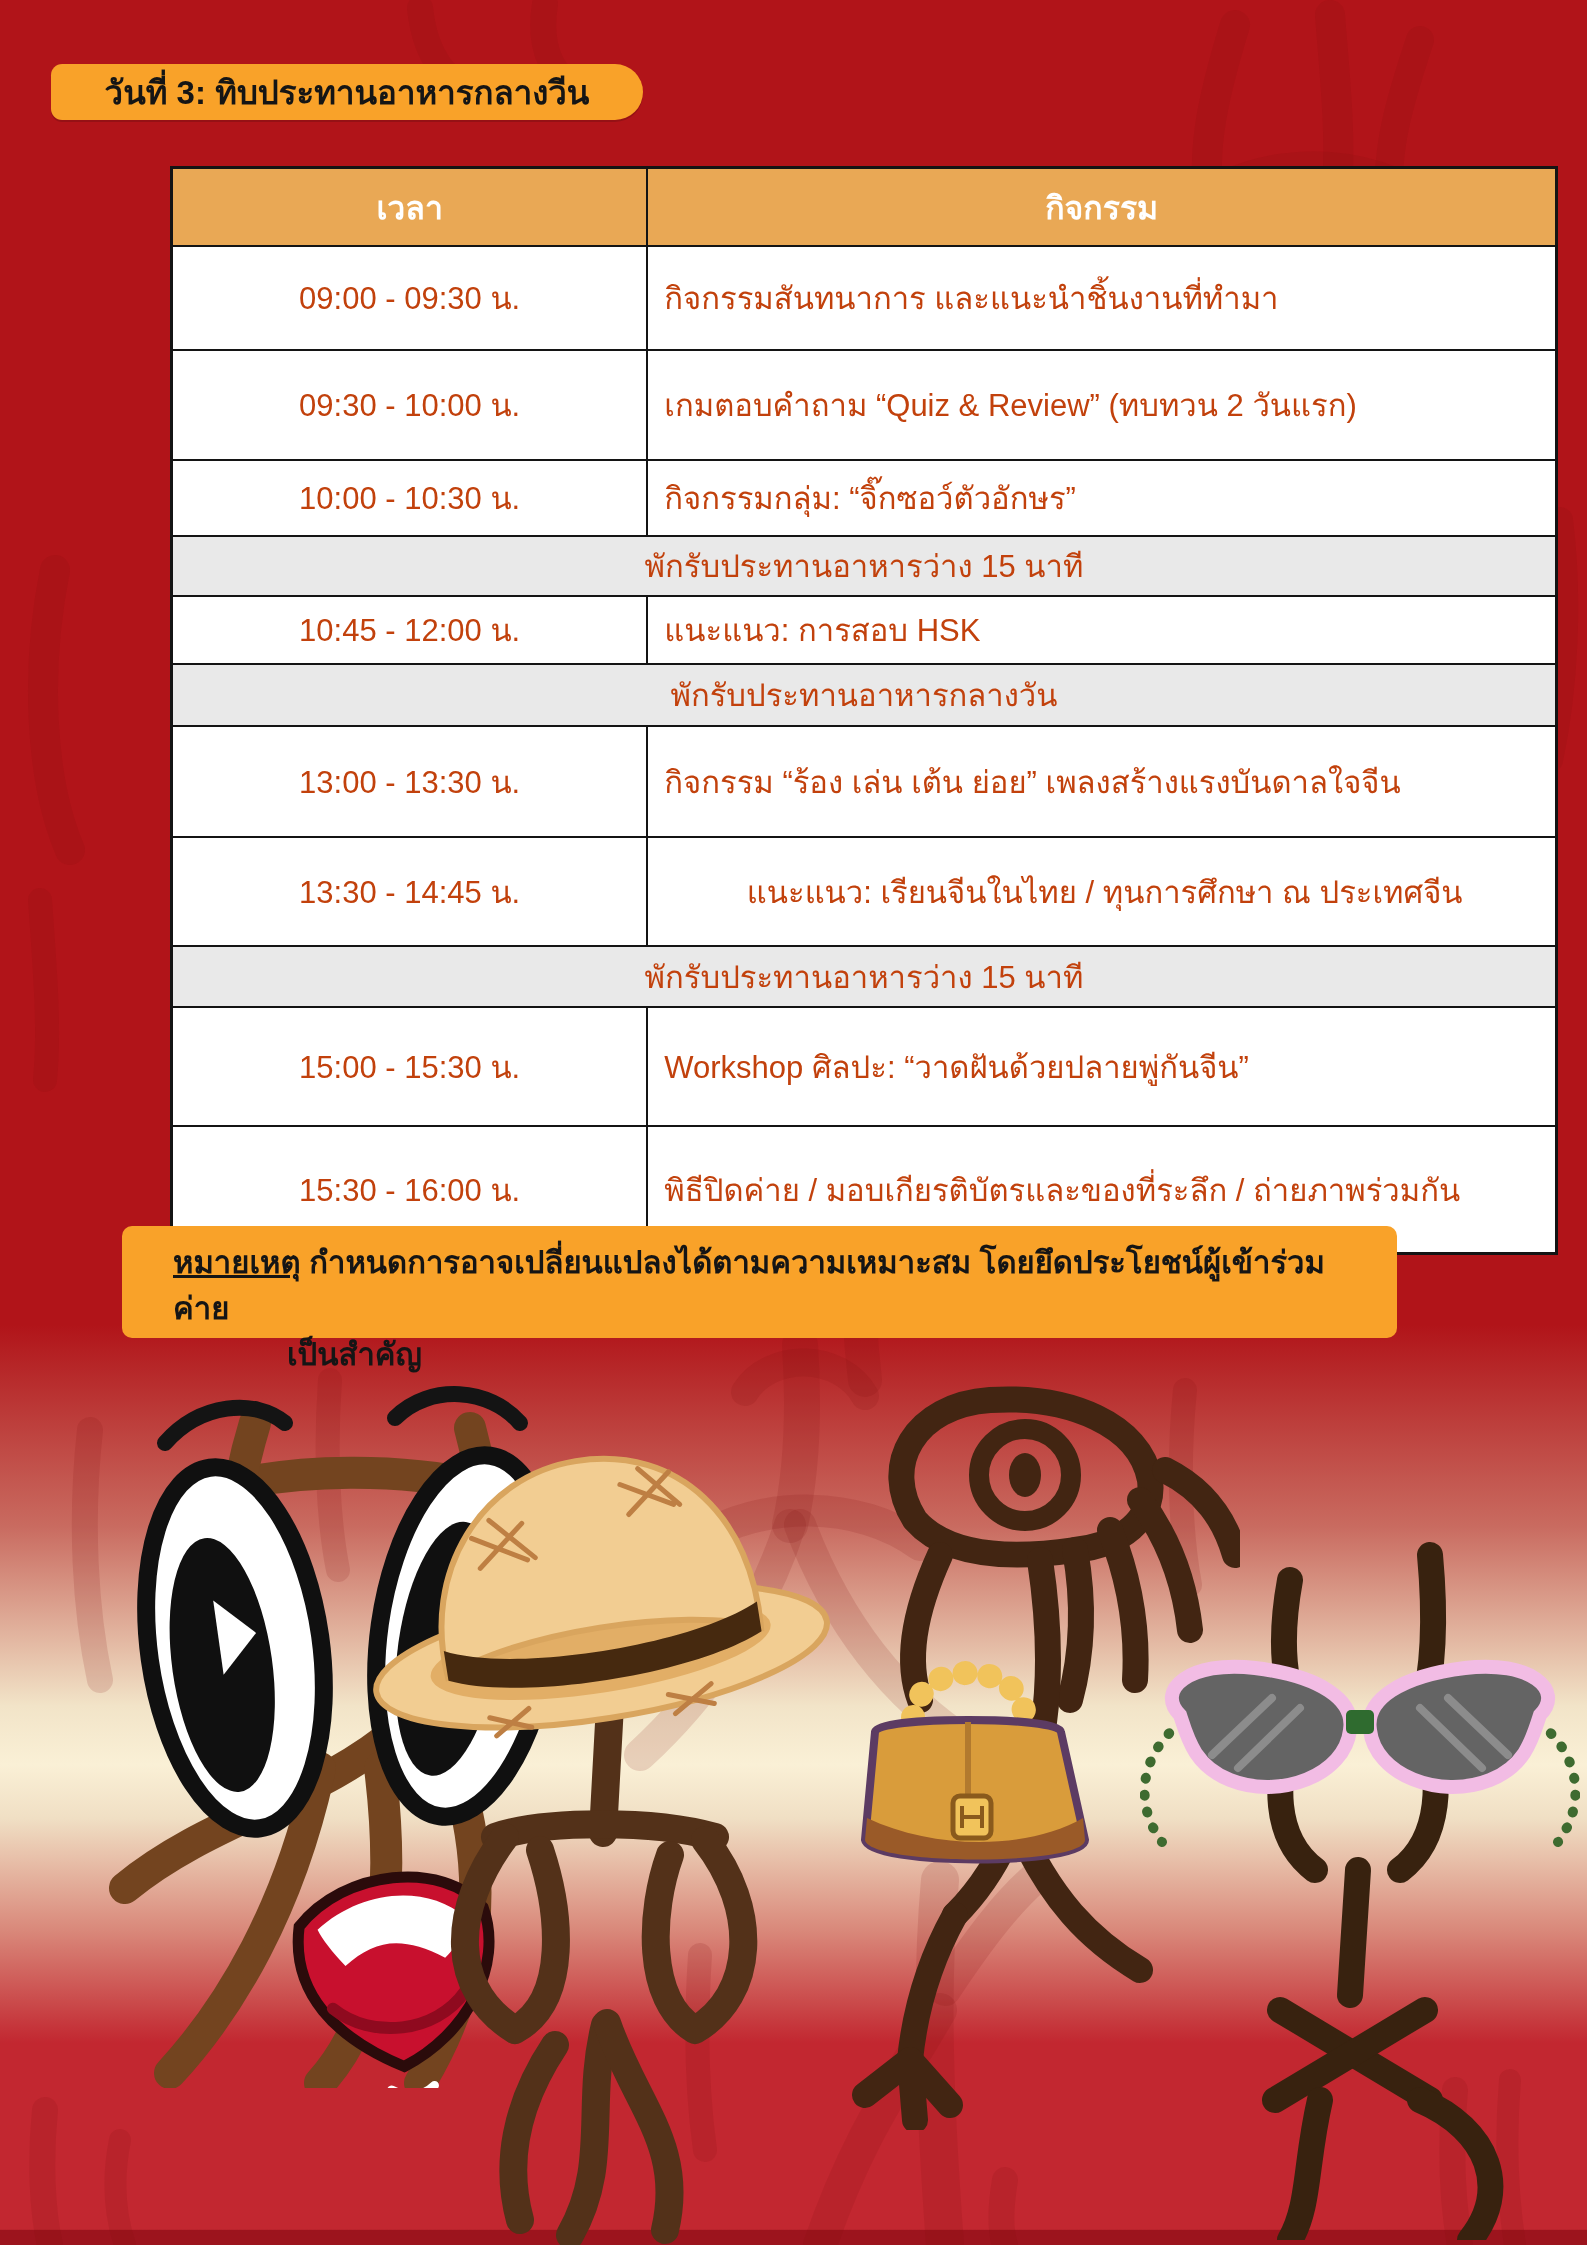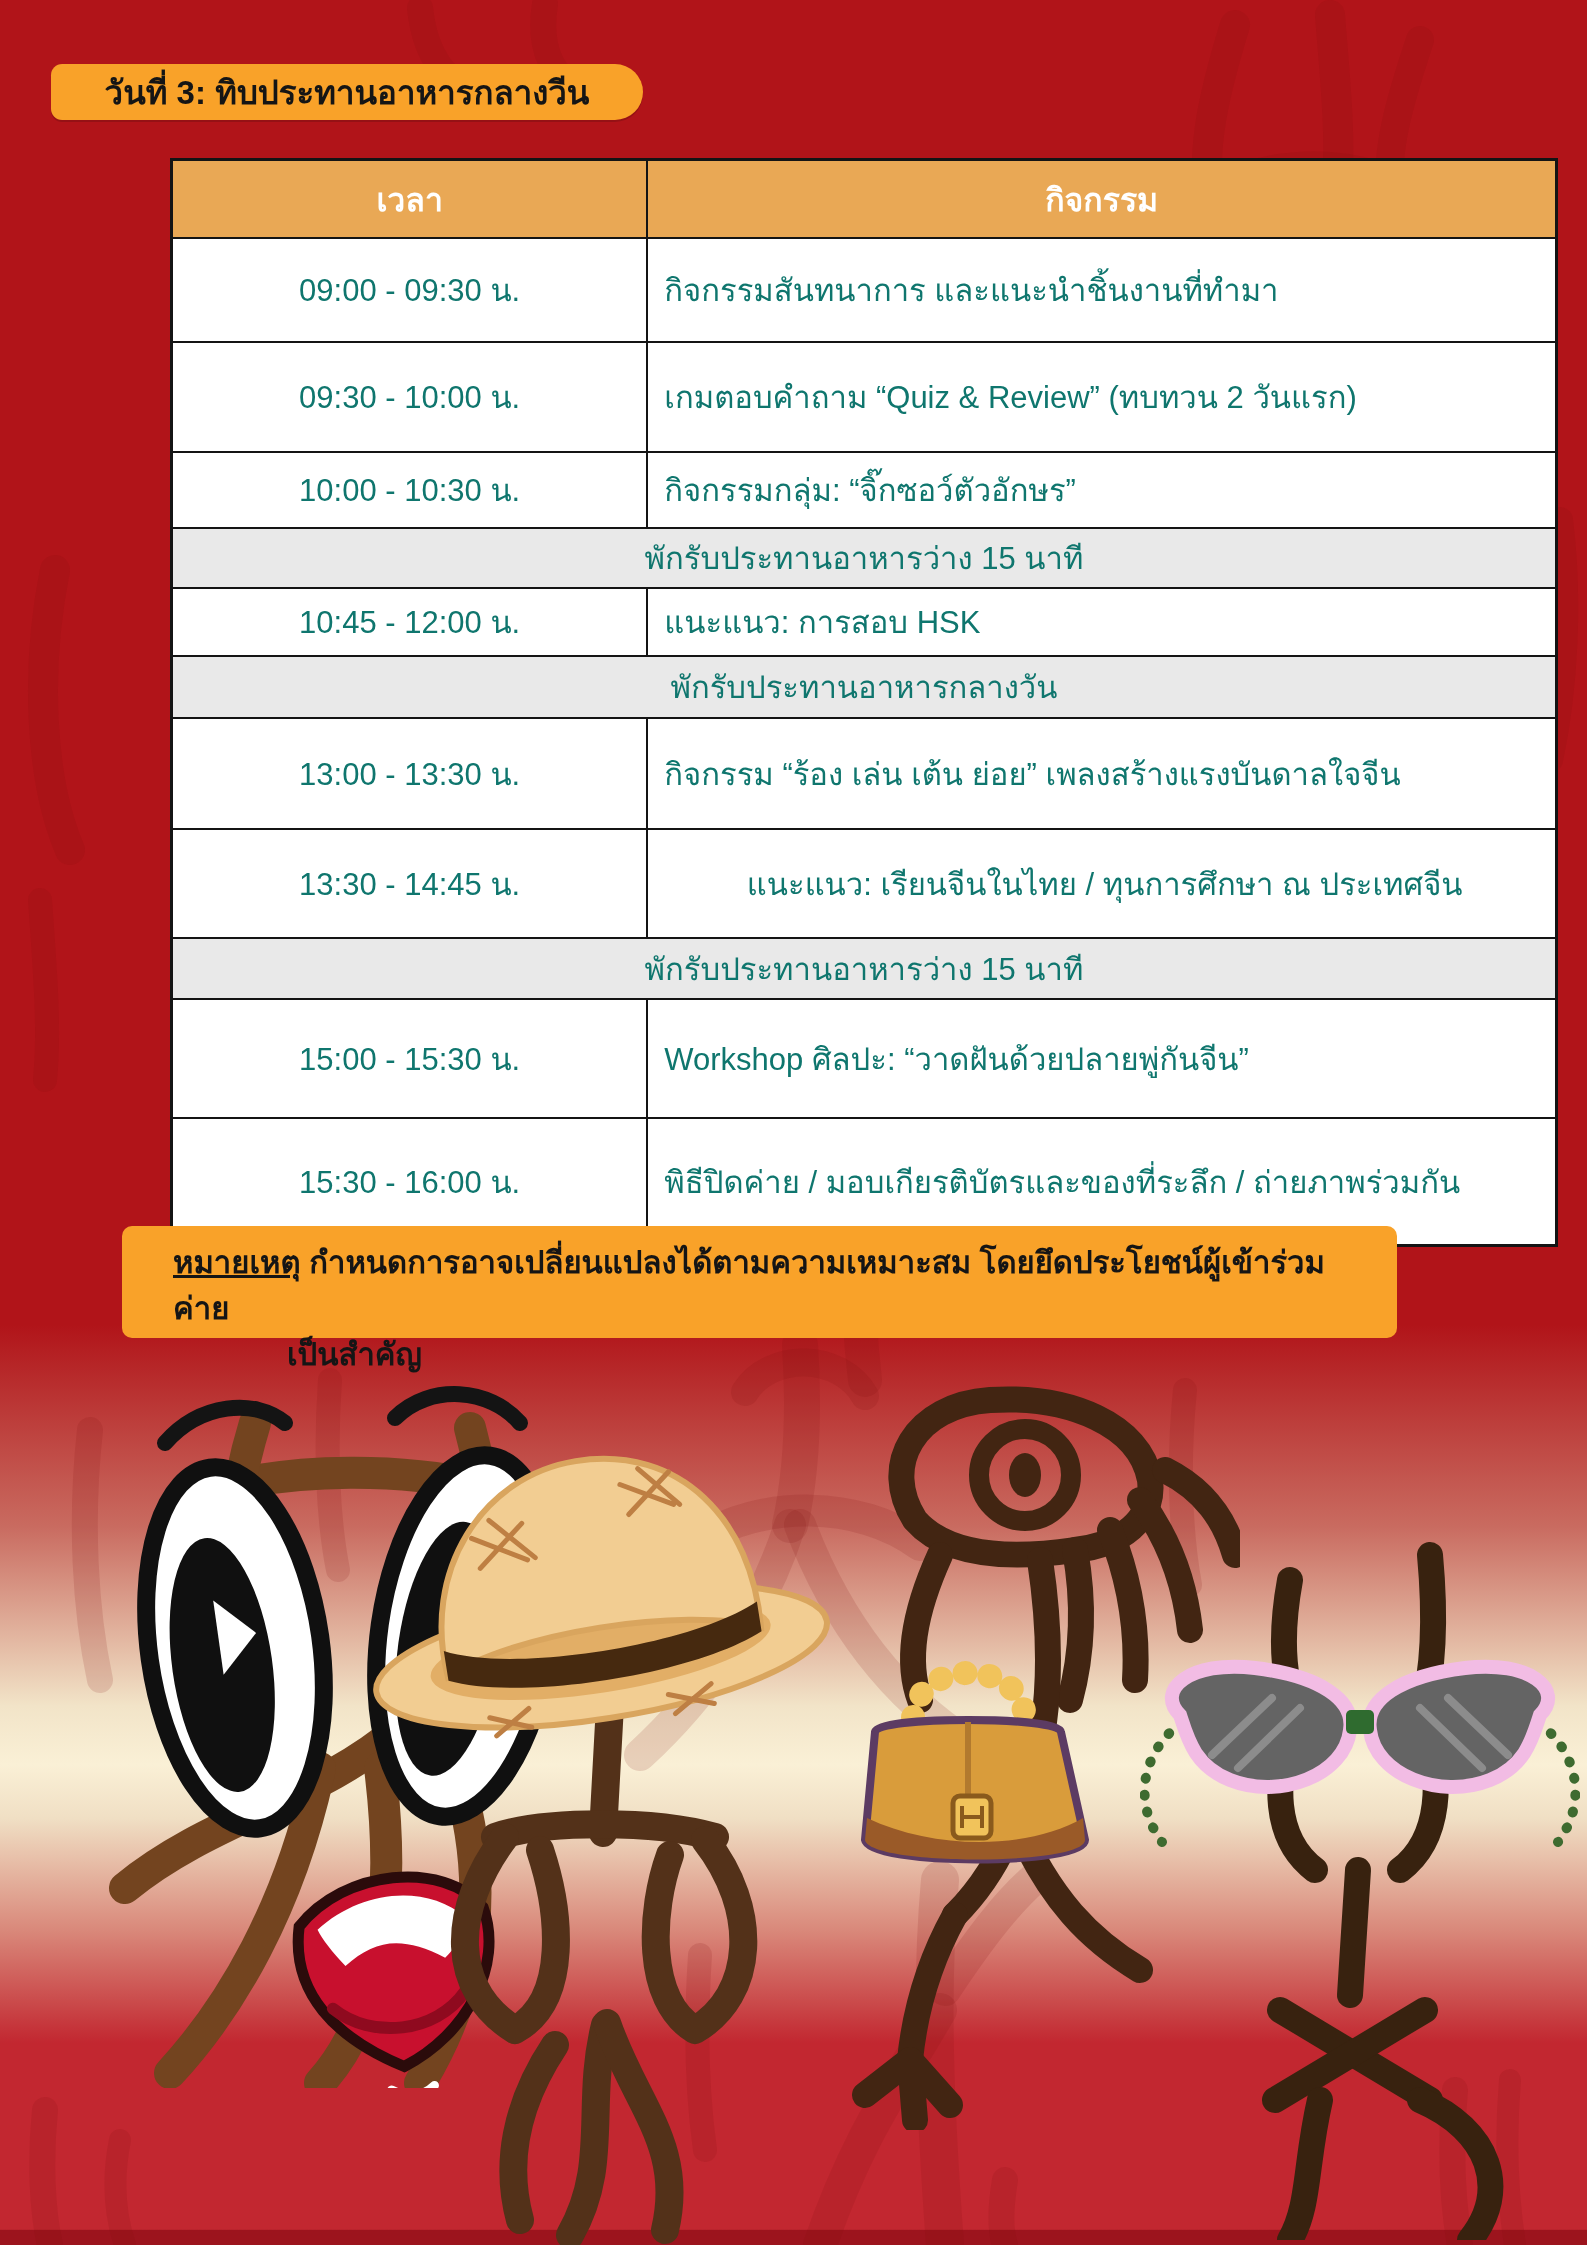--- a/index.html
+++ b/index.html
@@ -22,23 +22,23 @@
   .wm{position:absolute;left:0;top:0;width:1587px;height:2245px;pointer-events:none;}
 
   .title-badge{
     position:absolute;left:51px;top:64px;width:592px;height:56px;
     background:#F9A229;border-radius:12px 30px 30px 12px;
     display:flex;align-items:center;justify-content:center;
     font-size:33px;font-weight:700;color:#151515;
     box-shadow:0 2px 0 rgba(0,0,0,0.15);
   }
 
-  .table-wrap{position:absolute;left:170px;top:158px;width:1388px;}
+  .table-wrap{position:absolute;left:170px;top:166px;width:1388px;}
   table{width:100%;border-collapse:collapse;table-layout:fixed;border:3px solid #141414;background:#fff;}
-  th,td{border:2.5px solid #141414;font-size:31px;color:#0f766e;vertical-align:middle;}
+  th,td{border:2.5px solid #141414;font-size:31px;color:#c2410c;vertical-align:middle;}
   thead th{
     background:#E9A855;color:#ffffff;font-weight:700;font-size:32px;text-align:center;height:74px;
   }
   td.time-cell{text-align:center;}
   td.activity-cell{text-align:left;padding-left:16px;padding-right:10px;}
   td.break-cell{background:#E9E9E9;text-align:center;}
   
   tbody tr:nth-child(1) td{height:100px;}
   tbody tr:nth-child(2) td{height:106px;}
   tbody tr:nth-child(3) td{height:72px;}

